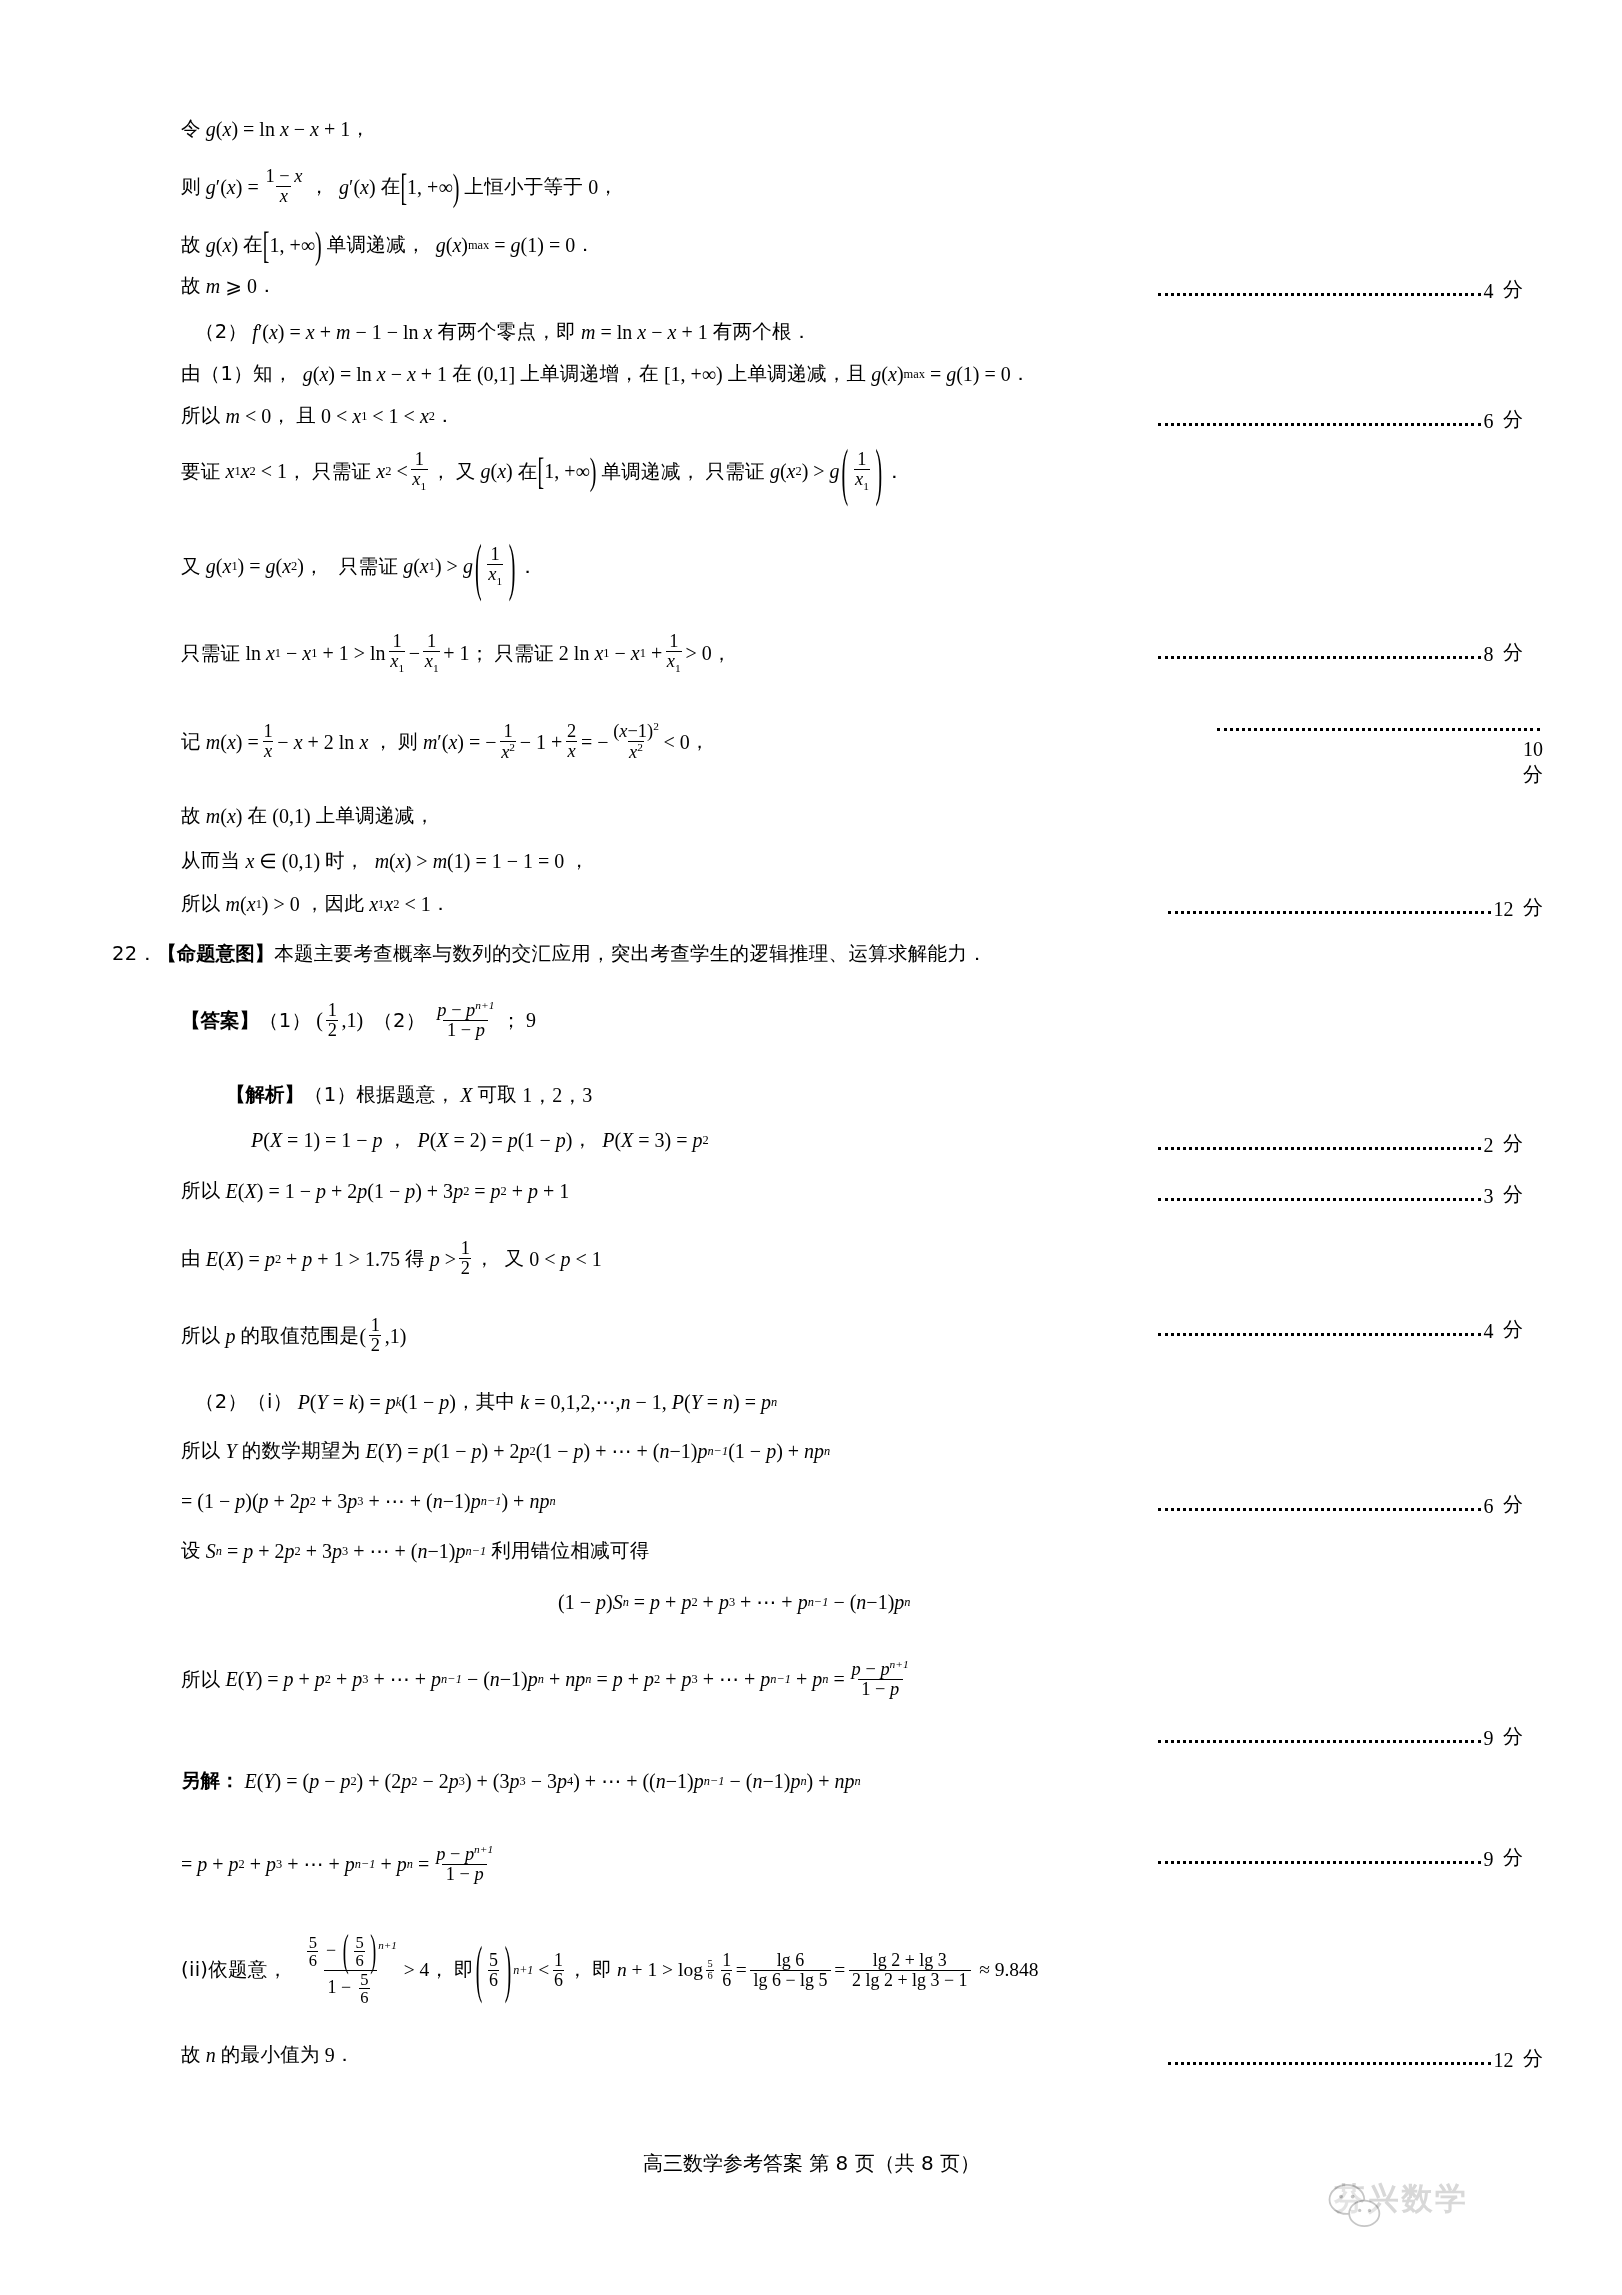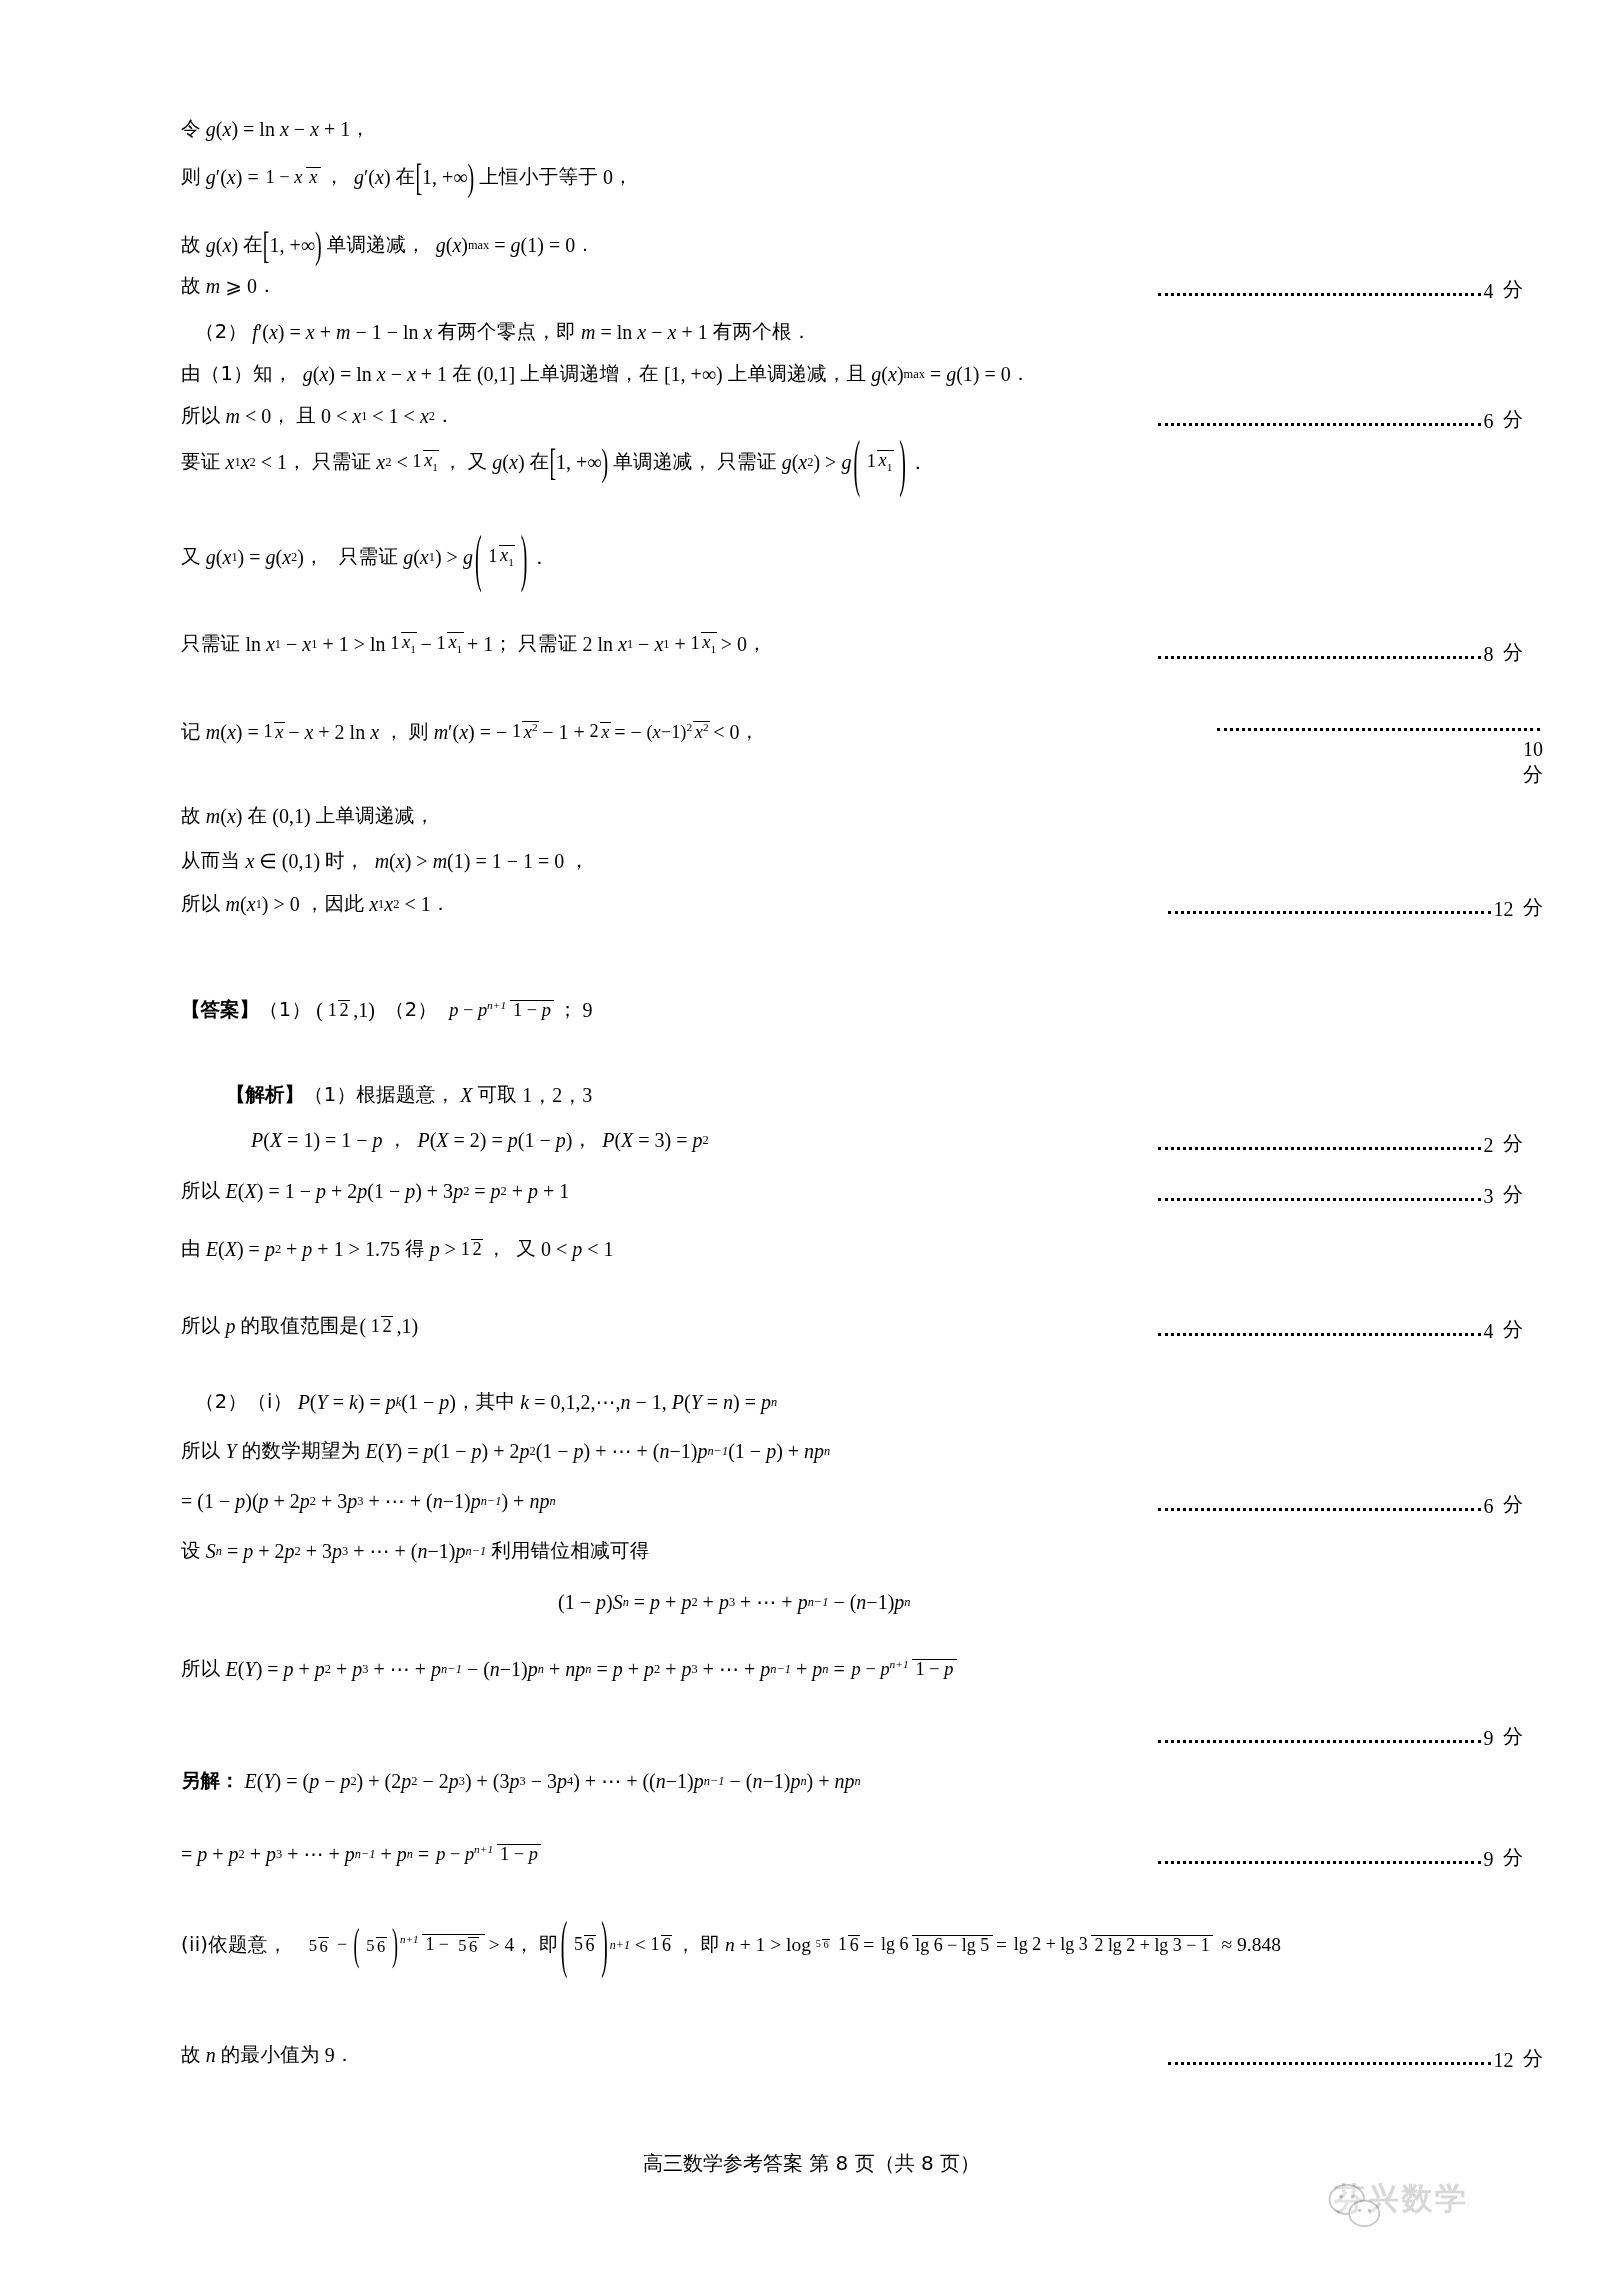--- a/index.html
+++ b/index.html
@@ -23,21 +23,21 @@
   .mi{font-style:italic;font-family:"Liberation Serif",serif;}
   .mr{font-style:normal;font-family:"Liberation Serif",serif;}
 
   sup.sp{font-size:.62em;vertical-align:super;font-style:italic;}
   sup.spr{font-size:.62em;vertical-align:super;font-style:normal;}
   sub.sb{font-size:.62em;vertical-align:sub;font-style:italic;}
   sub.sbr{font-size:.62em;vertical-align:sub;font-style:normal;}
 
   
   .frac{
-    display:inline-flex;flex-direction:row;align-items:center;
+    display:inline-flex;flex-direction:column;align-items:center;
     vertical-align:middle;margin:0 3.4px;line-height:1.05;
   }
   .frac .nu{padding:0 3.4px;font-size:.92em;}
   .frac .de{padding:0 3.4px;font-size:.92em;border-top:1.3px solid #000;}
   .frac.tight .nu,.frac.tight .de{padding:0 1.3px;}
 
   
   .bigp{display:inline-flex;align-items:center;vertical-align:middle;}
   .bigp > .pl,.bigp > .pr{
     font-size:1.0em;transform:scaleY(2.5);display:inline-block;
@@ -227,20 +227,25 @@
 
   <div class="row ln" style="top:894px;left:181px;">
     <span class="cn">所以</span>&nbsp;<span class="mi">m</span><span class="mr">(</span><span class="mi">x</span><sub class="sbr">1</sub><span class="mr">)&nbsp;&gt;&nbsp;0</span>&nbsp;<span class="cn">，因此</span>&nbsp;<span class="mi">x</span><sub class="sbr">1</sub><span class="mi">x</span><sub class="sbr">2</sub><span class="mr">&nbsp;&lt;&nbsp;1</span><span class="cn">．</span>
   </div>
   <div class="score" style="top:894px;right:80px;">
     <span class="dots"></span>
     <span class="sc-num">12</span>
     <span class="sc-fen">分</span>
   </div>
 
+  <div class="row ln" style="top:944px;left:112px;">
+    <span class="cn">22．</span>
+    <span class="cnb">【命题意图】</span>
+    <span class="cn">本题主要考查概率与数列的交汇应用，突出考查学生的逻辑推理、运算求解能力．</span>
+  </div>
 
   <div class="row ln" style="top:1000px;left:181px;">
     <span class="cnb">【答案】</span>
     <span class="cn">（1）</span>
     <span class="mr">&nbsp;(</span>
     <span class="frac tight">
       <span class="nu"><span class="mr">1</span></span>
         <span class="de"><span class="mr">2</span></span>
     </span>
     <span class="mr">,1)</span>&nbsp;&nbsp;

